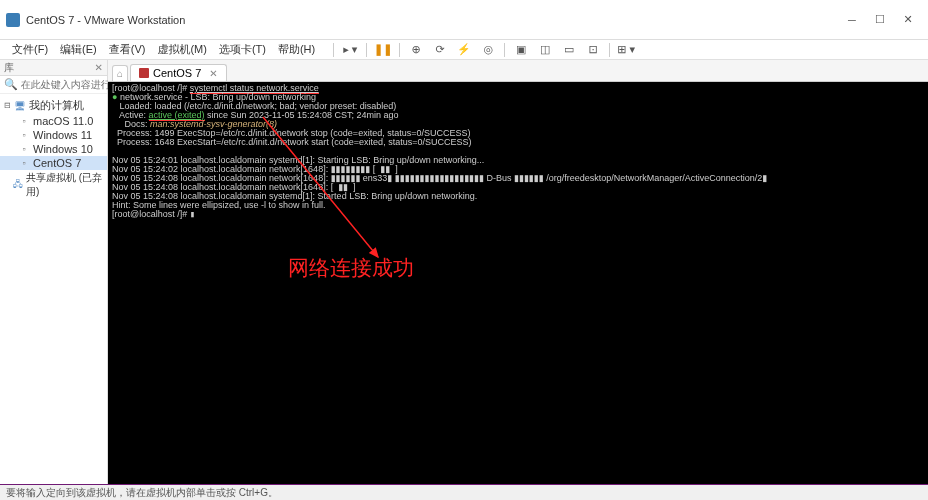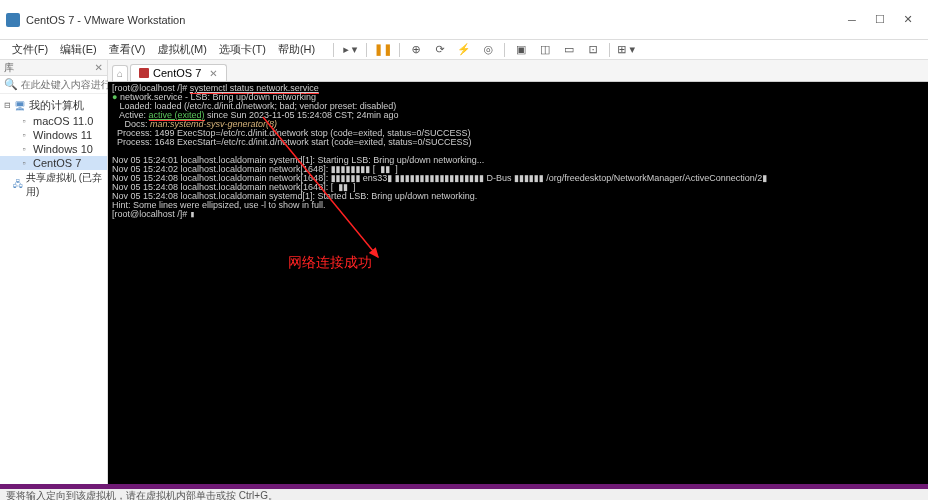--- a/index.html
+++ b/index.html
@@ -40,24 +40,24 @@
 .tab { background: #fff; border: 1px solid #ccc; border-bottom: none; padding: 2px 8px; font-size: 11px; border-radius: 3px 3px 0 0; display: flex; align-items: center; gap: 4px; }
 .tab .home-icon { font-size: 10px; color: #888; }
 .tab .vm-small { width: 10px; height: 10px; background: #b33; border-radius: 1px; display: inline-block; }
 .tab .close-tab { font-size: 10px; color: #888; margin-left: 4px; cursor: pointer; }
 
 .terminal-wrap { flex: 1; background: #000; padding: 2px 4px; position: relative; overflow: hidden; }
 .terminal { font-family: "Consolas", monospace; font-size: 9px; line-height: 1.0; color: #ccc; white-space: pre; }
 .g { color: #5bc25b; }
 .r { color: #d5b37a; font-style: italic; }
 .underline-red { border-bottom: 1px solid #ff3333; text-decoration: underline; }
-.annotation-text { position: absolute; font-size: 14px; color: #ff2222; font-family: Liberation Mono, monospace; }
+.annotation-text { position: absolute; font-size: 21px; color: #ff2222; font-family: Liberation Mono, monospace; }
 .arrow { position: absolute; }
 
-.statusbar { height: 16px; background: #f0f0f0; border-top: 5px solid #701a75; font-size: 10px; color: #555; display: flex; align-items: flex-start; padding: 0 6px; }
+.statusbar { height: 16px; background: #f0f0f0; border-top: 1px solid #701a75; font-size: 10px; color: #555; display: flex; align-items: center; padding: 0 6px; }
 </style>
 </head>
 <body>
 
 <div class="titlebar">
   <div class="app-icon"></div>
   <div class="title-text">CentOS 7 - VMware Workstation</div>
   <div class="win-btn">─</div>
   <div class="win-btn">☐</div>
   <div class="win-btn">✕</div>

